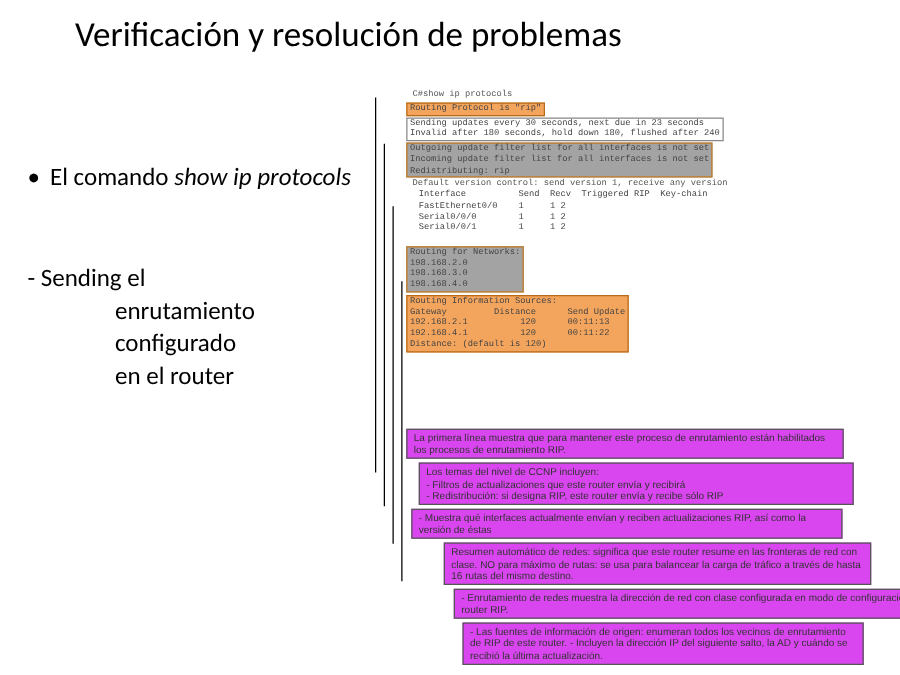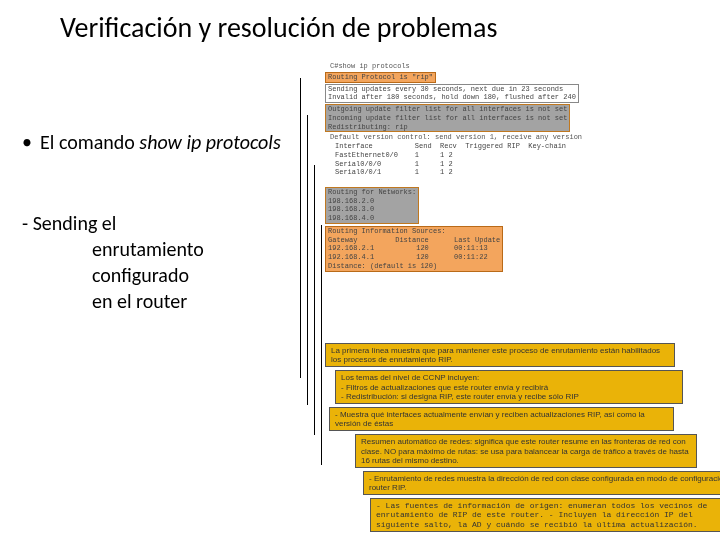--- a/index.html
+++ b/index.html
@@ -34,21 +34,21 @@
   .bullet-text .cmd { font-style: italic; }
   .sub-block {
     margin-top: 55px;
     font-size: 20px;
     line-height: 1.3;
   }
   .sub-block .hang { padding-left: 70px; }
 
   .term-panel {
     position: absolute;
-    top: 62px;
+    top: 72px;
     left: 325px;
     width: 355px;
     height: 300px;
     font-family: "Courier New", monospace;
     font-size: 7px;
     line-height: 1.25;
     color: #444;
   }
   .hl-y {
     background: #a3a3a3;
@@ -79,28 +79,28 @@
     width: 380px;
     font-family: Arial, sans-serif;
   }
   .callout-box {
     border: 1px solid #555;
     padding: 2px 5px;
     margin: 3px 0;
     font-size: 8px;
     line-height: 1.15;
     color: #333;
-    background: #eab308;
+    background: #d946ef;
   }
   .callout-box.offset1 { margin-left: 0px; width: 350px; }
   .callout-box.offset2 { margin-left: 10px; width: 348px; }
   .callout-box.offset3 { margin-left: 4px; width: 345px; }
   .callout-box.offset4 { margin-left: 30px; width: 342px; }
   .callout-box.offset5 { margin-left: 38px; width: 400px; }
-  .callout-box.offset6 { margin-left: 45px; width: 351px; font-family: Liberation Mono, monospace; }
+  .callout-box.offset6 { margin-left: 45px; width: 321px; }
 
   
   .leaders {
     position: absolute;
     left: 298px;
     top: 70px;
     width: 40px;
     height: 460px;
   }
   .vline {
@@ -148,21 +148,21 @@
   <span class="tbl">Serial0/0/1        1     1 2</span>
   <br>
   <span class="hl-y">
     <span>Routing for Networks:</span><br>
     <span>198.168.2.0</span><br>
     <span>198.168.3.0</span><br>
     <span>198.168.4.0</span>
   </span><br>
   <span class="hl-o">
     <span>Routing Information Sources:</span><br>
-    <span class="tbl" style="margin:0">Gateway         Distance      Last Update</span>
+    <span class="tbl" style="margin:0">Gateway         Distance      Send Update</span>
     <span class="tbl" style="margin:0">192.168.2.1          120      00:11:13</span>
     <span class="tbl" style="margin:0">192.168.4.1          120      00:11:22</span>
     <span>Distance: (default is 120)</span>
   </span>
 </div>
 
 <div class="callouts">
   <div class="callout-box offset1">La primera línea muestra que para mantener este proceso de enrutamiento están habilitados los procesos de enrutamiento RIP.</div>
   <div class="callout-box offset2">
     <span>Los temas del nivel de CCNP incluyen:</span><br>

